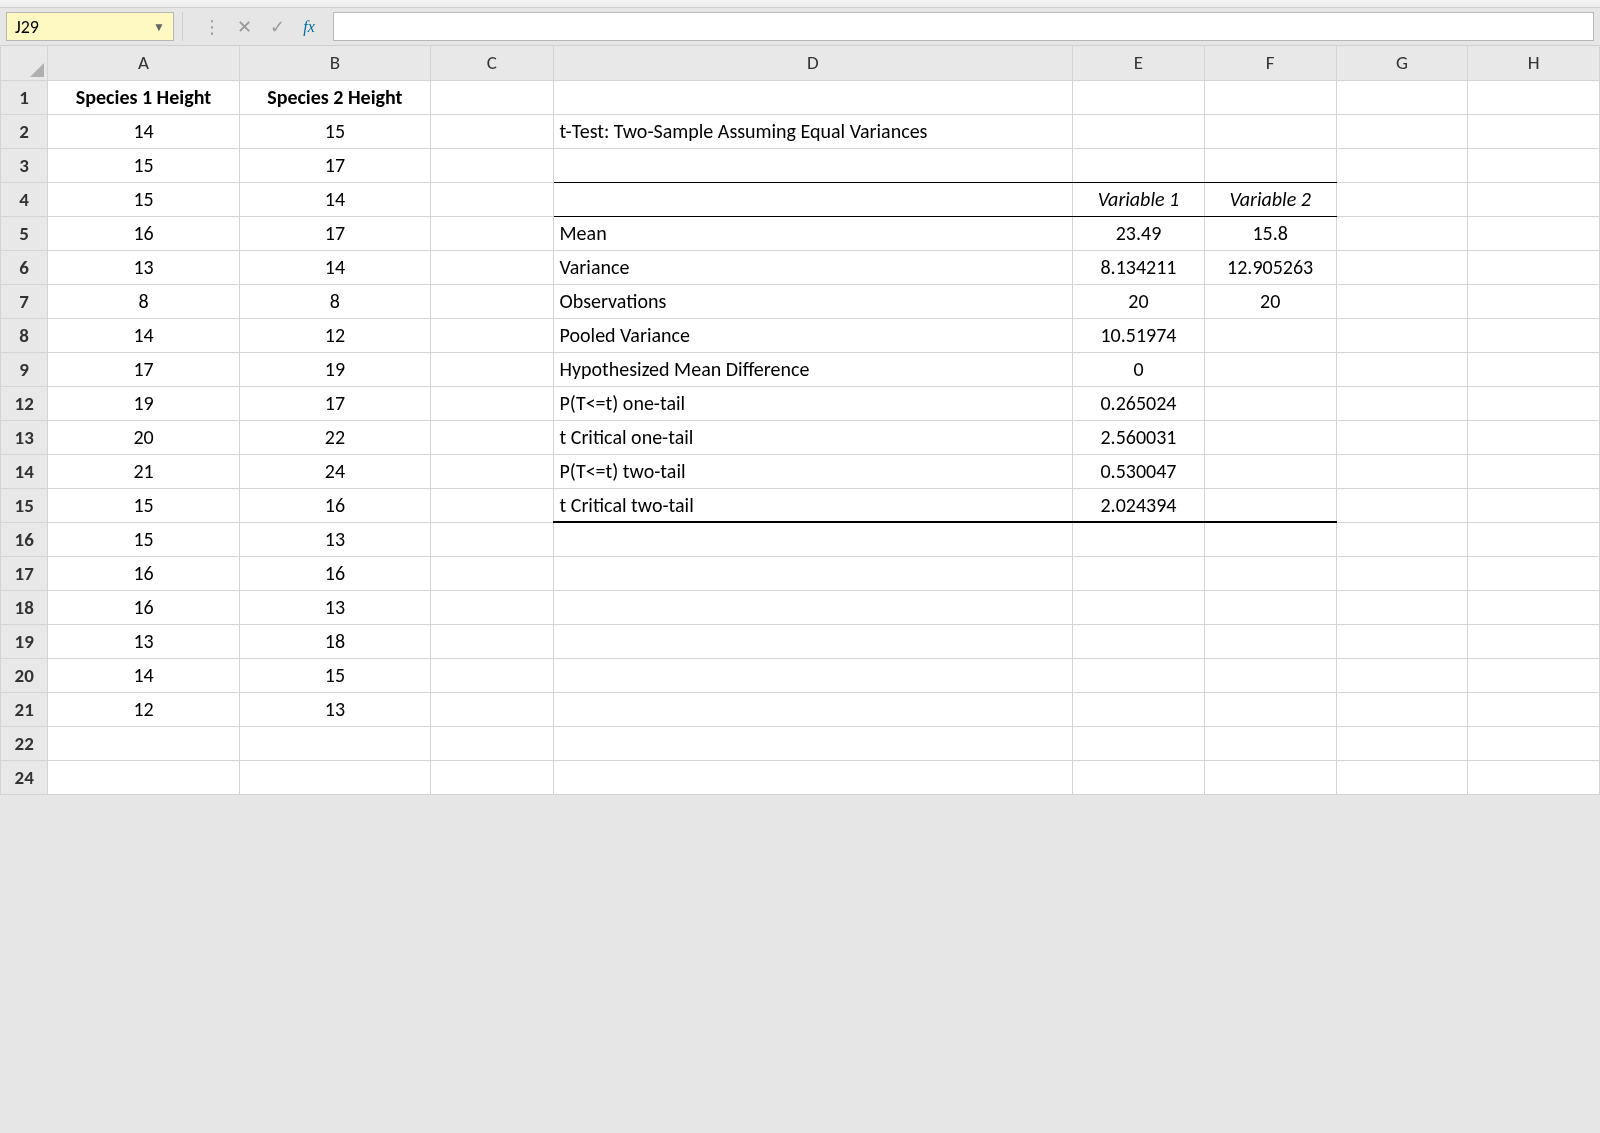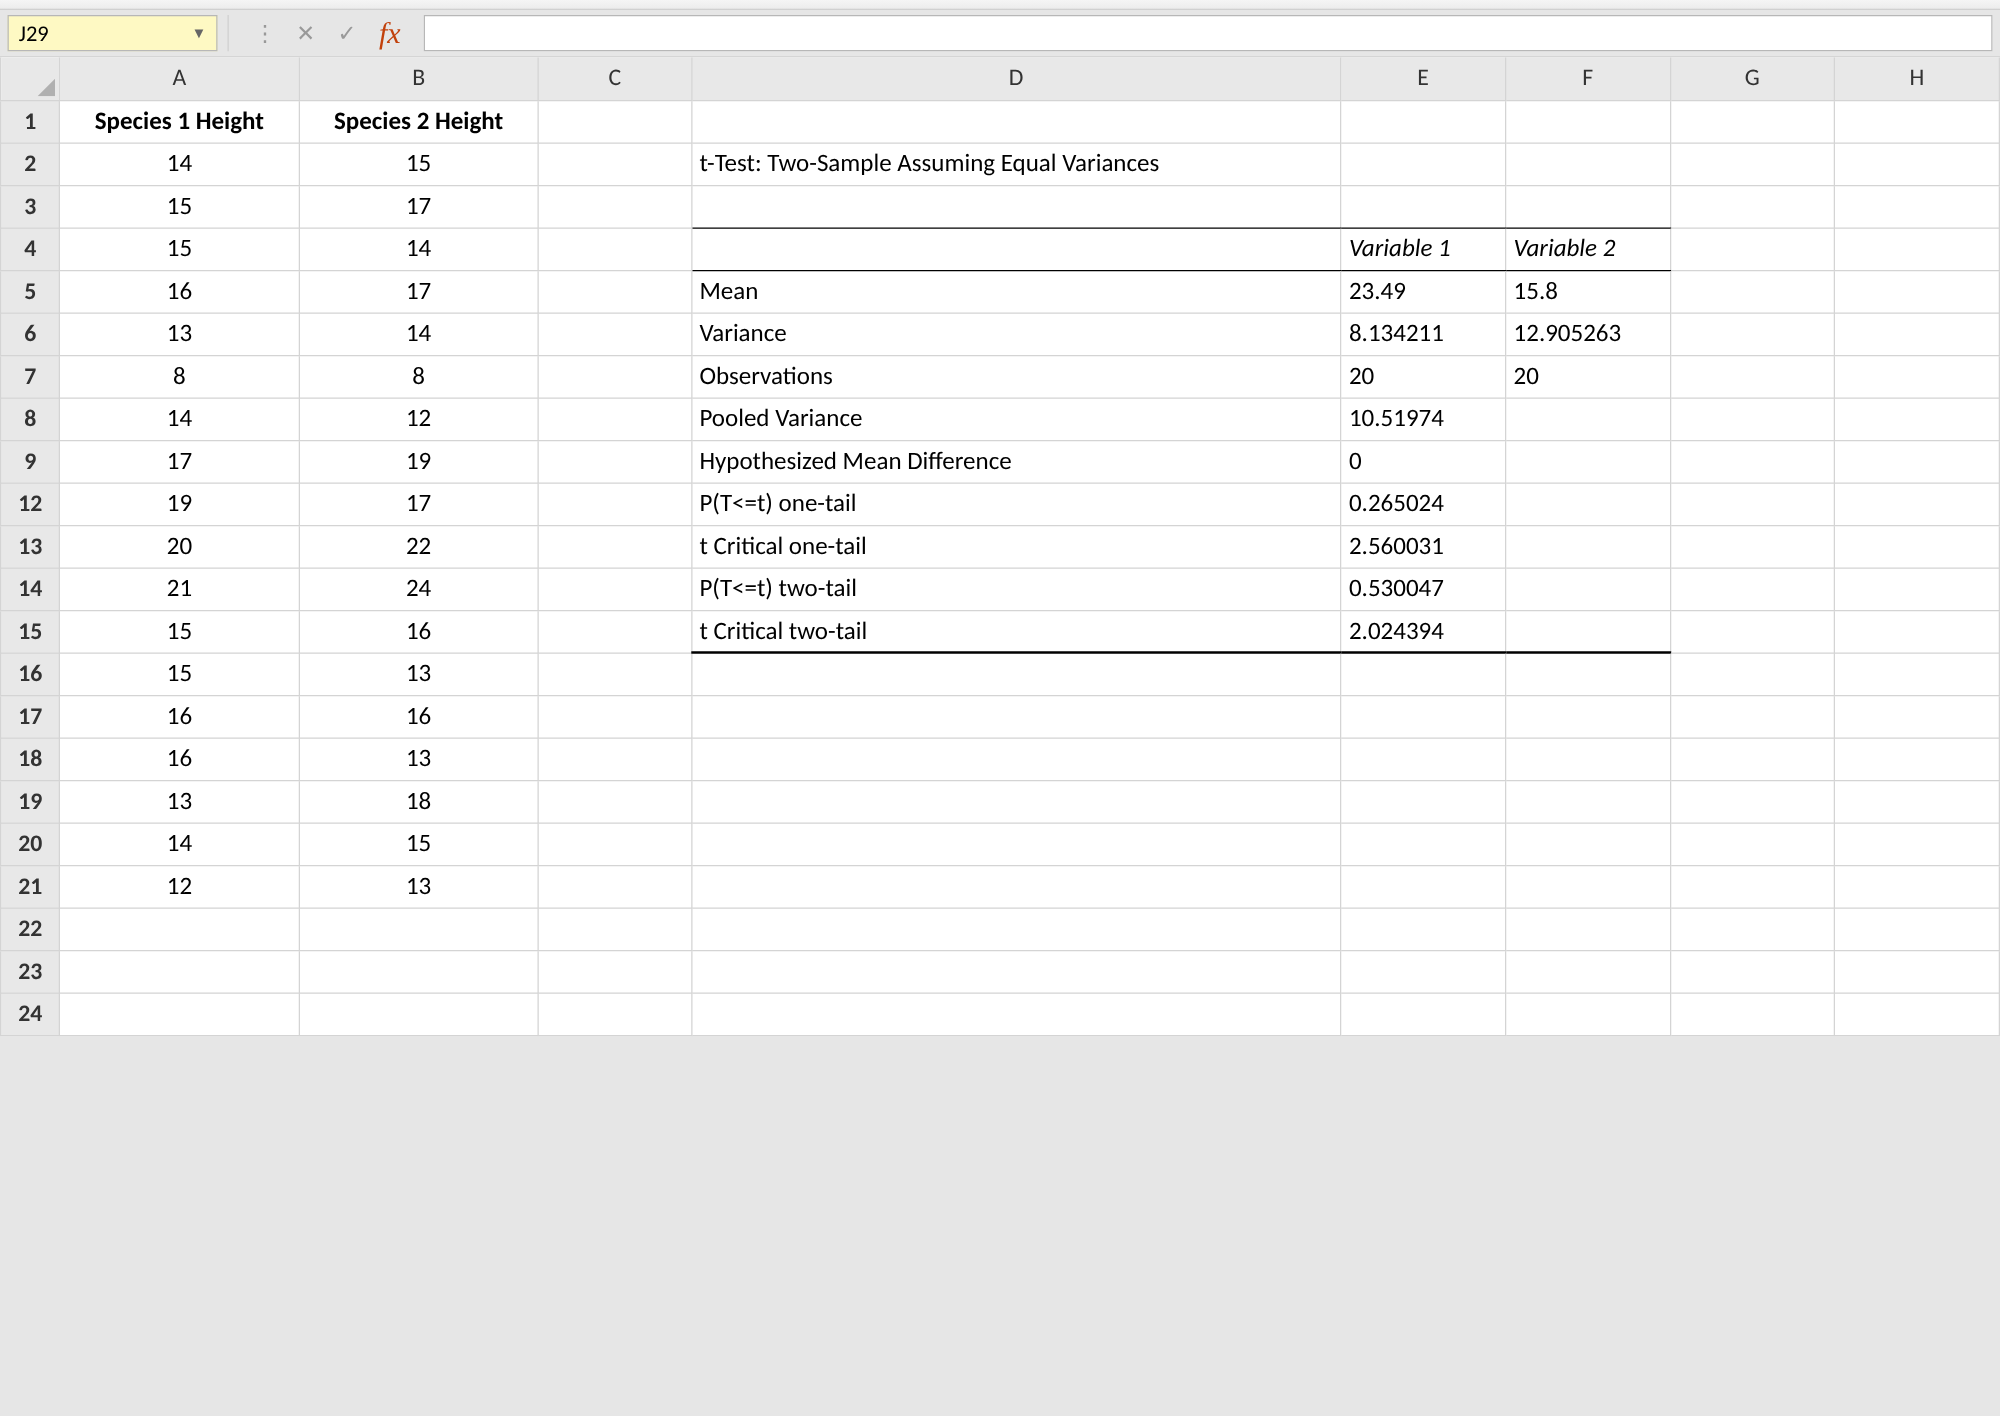--- a/index.html
+++ b/index.html
@@ -46,21 +46,21 @@
   }
   .f-icons {
     display: flex;
     align-items: center;
     gap: 18px;
     padding: 0 12px;
     color: #999;
   }
   .f-ico { font-size: 18px; line-height: 1; }
   .f-ico.dots { letter-spacing: -2px; }
-  .f-ico.fx { font-style: italic; font-family: "Times New Roman", serif; color: #c2410c; font-size: 24px;}
+  .f-ico.fx { font-style: italic; font-family: "Times New Roman", serif; color: #0369a1; font-size: 16px;}
   .formula-input {
     flex: 1;
     background: #fff;
     border: 1px solid #b7b7b7;
     padding: 0 8px;
     display: flex;
     align-items: center;
     font-size: 18px;
   }
   .sheet-wrap {
@@ -103,21 +103,21 @@
   col.cB { width: 186px; }
   col.cC { width: 119px; }
   col.cD { width: 505px; }
   col.cE { width: 128px; }
   col.cF { width: 128px; }
   col.cG { width: 128px; }
   col.cH { width: 128px; }
   .bold { font-weight: 700; text-align: center; }
   .italic { font-style: italic; }
   .center { text-align: center; }
-  .right { text-align: left; margin-top: 22px; }
+  .right { text-align: center; margin-top: 22px; }
   .left { text-align: left; }
   .bb-thin { border-bottom: 1.5px solid #000 !important; }
   .bb-med  { border-bottom: 2px solid #000 !important; }
 </style>
 </head>
 <body>
 
 <div class="topstrip"></div>
 
 <div class="formula-bar">
@@ -382,31 +382,20 @@
           <td></td>
           <td></td>
           <td></td>
           <td></td>
           <td></td>
           <td></td>
           <td></td>
           <td></td>
         </tr>
         <tr>
-          <th class="rowhdr">23</th>
-          <td></td>
-          <td></td>
-          <td></td>
-          <td></td>
-          <td></td>
-          <td></td>
-          <td></td>
-          <td></td>
-        </tr>
-        <tr>
           <th class="rowhdr">24</th>
           <td></td>
           <td></td>
           <td></td>
           <td></td>
           <td></td>
           <td></td>
           <td></td>
           <td></td>
         </tr>

